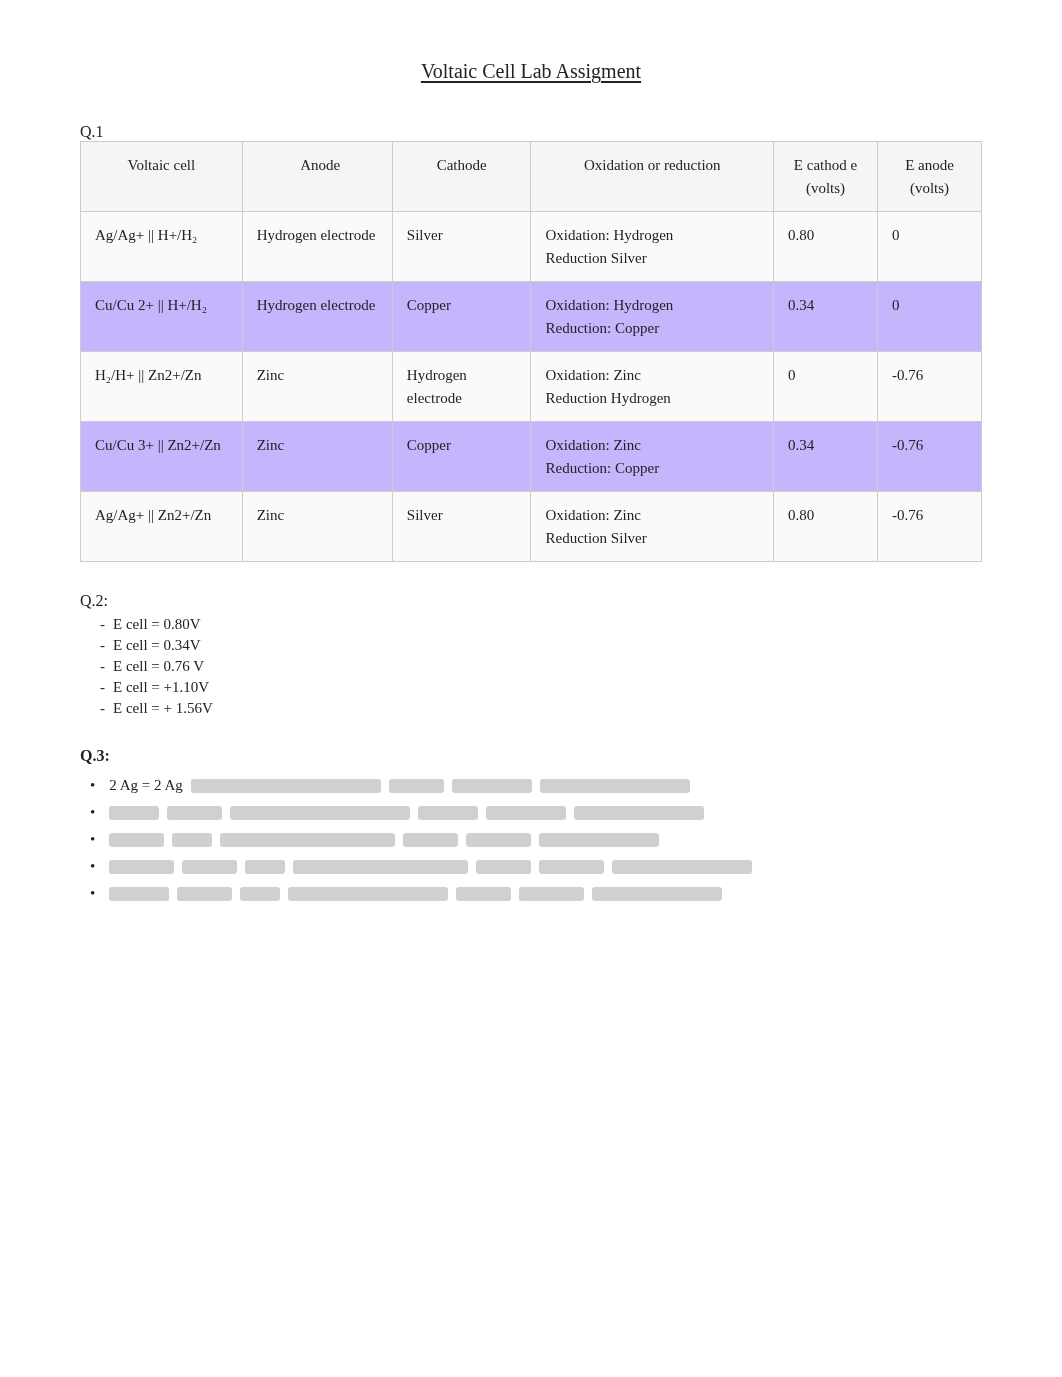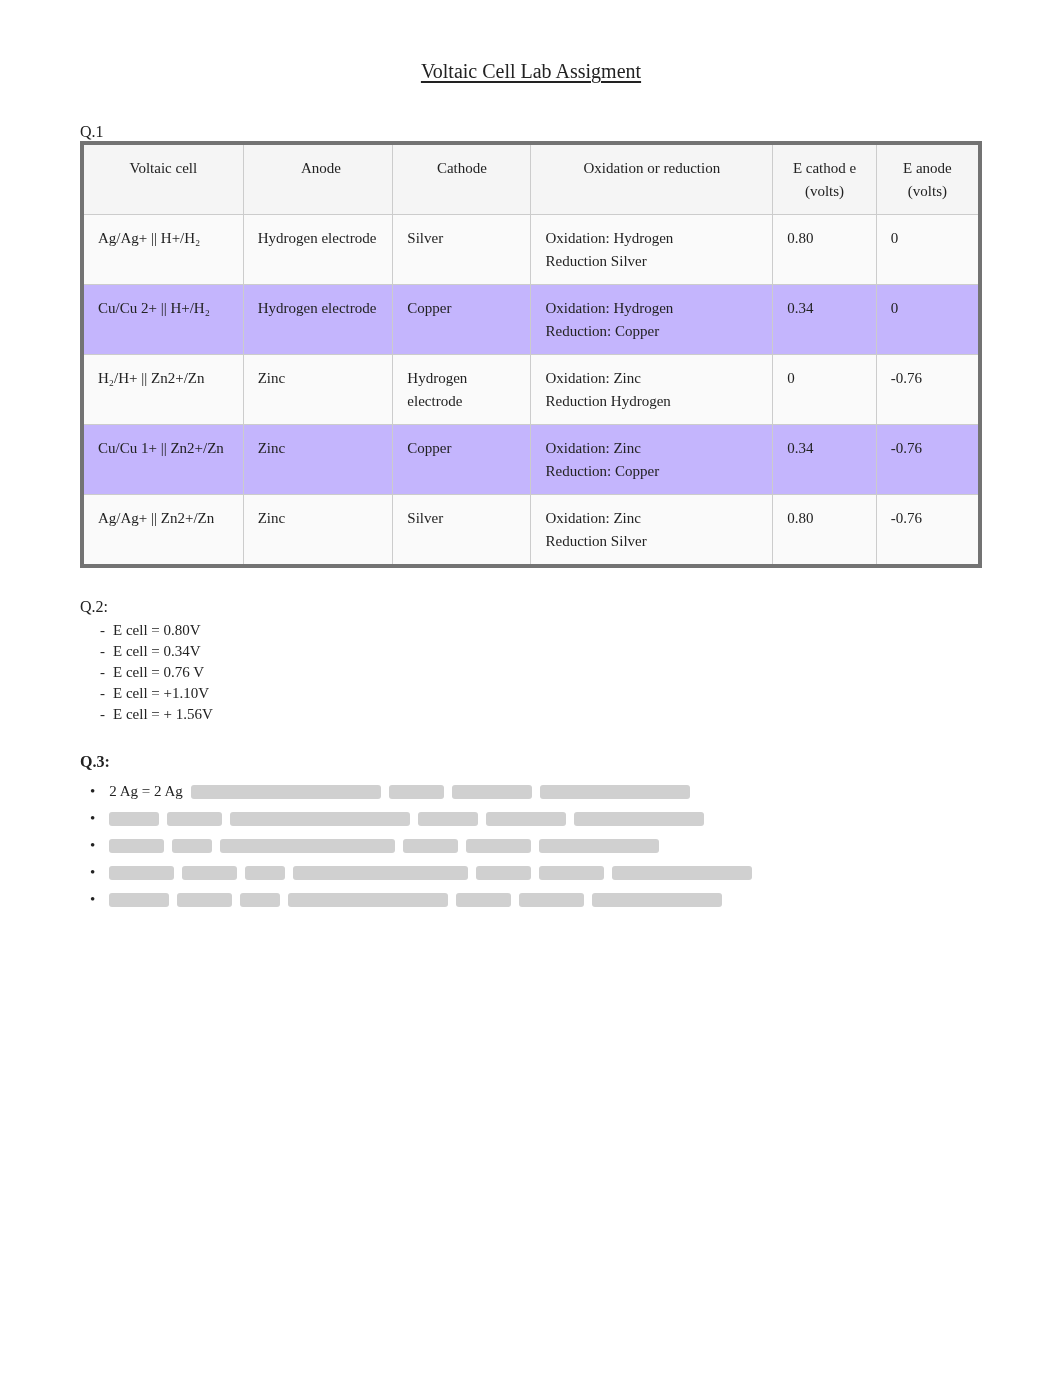--- a/index.html
+++ b/index.html
@@ -20,21 +20,21 @@
       text-underline-offset: 3px;
     }
     .section-label {
       font-size: 16px;
       font-weight: normal;
     }
     table {
       border-collapse: collapse;
       width: 100%;
       margin-bottom: 30px;
-      border: 4px solid #737373;
+      border: 1px solid #737373;
     }
     th, td {
       border: 1px solid #ccc;
       padding: 12px 14px;
       vertical-align: top;
       line-height: 1.5;
     }
     th {
       background: #f5f5f5;
       font-weight: normal;
@@ -110,21 +110,21 @@
       </tr>
       <tr>
         <td>H₂/H+ || Zn2+/Zn</td>
         <td>Zinc</td>
         <td>Hydrogen electrode</td>
         <td>Oxidation: Zinc<br>Reduction   Hydrogen</td>
         <td>0</td>
         <td>-0.76</td>
       </tr>
       <tr>
-        <td>Cu/Cu 1+ || Zn2+/Zn</td>
+        <td>Cu/Cu 3+ || Zn2+/Zn</td>
         <td>Zinc</td>
         <td>Copper</td>
         <td>Oxidation: Zinc<br>Reduction: Copper</td>
         <td>0.34</td>
         <td>-0.76</td>
       </tr>
       <tr>
         <td>Ag/Ag+ || Zn2+/Zn</td>
         <td>Zinc</td>
         <td>Silver</td>

